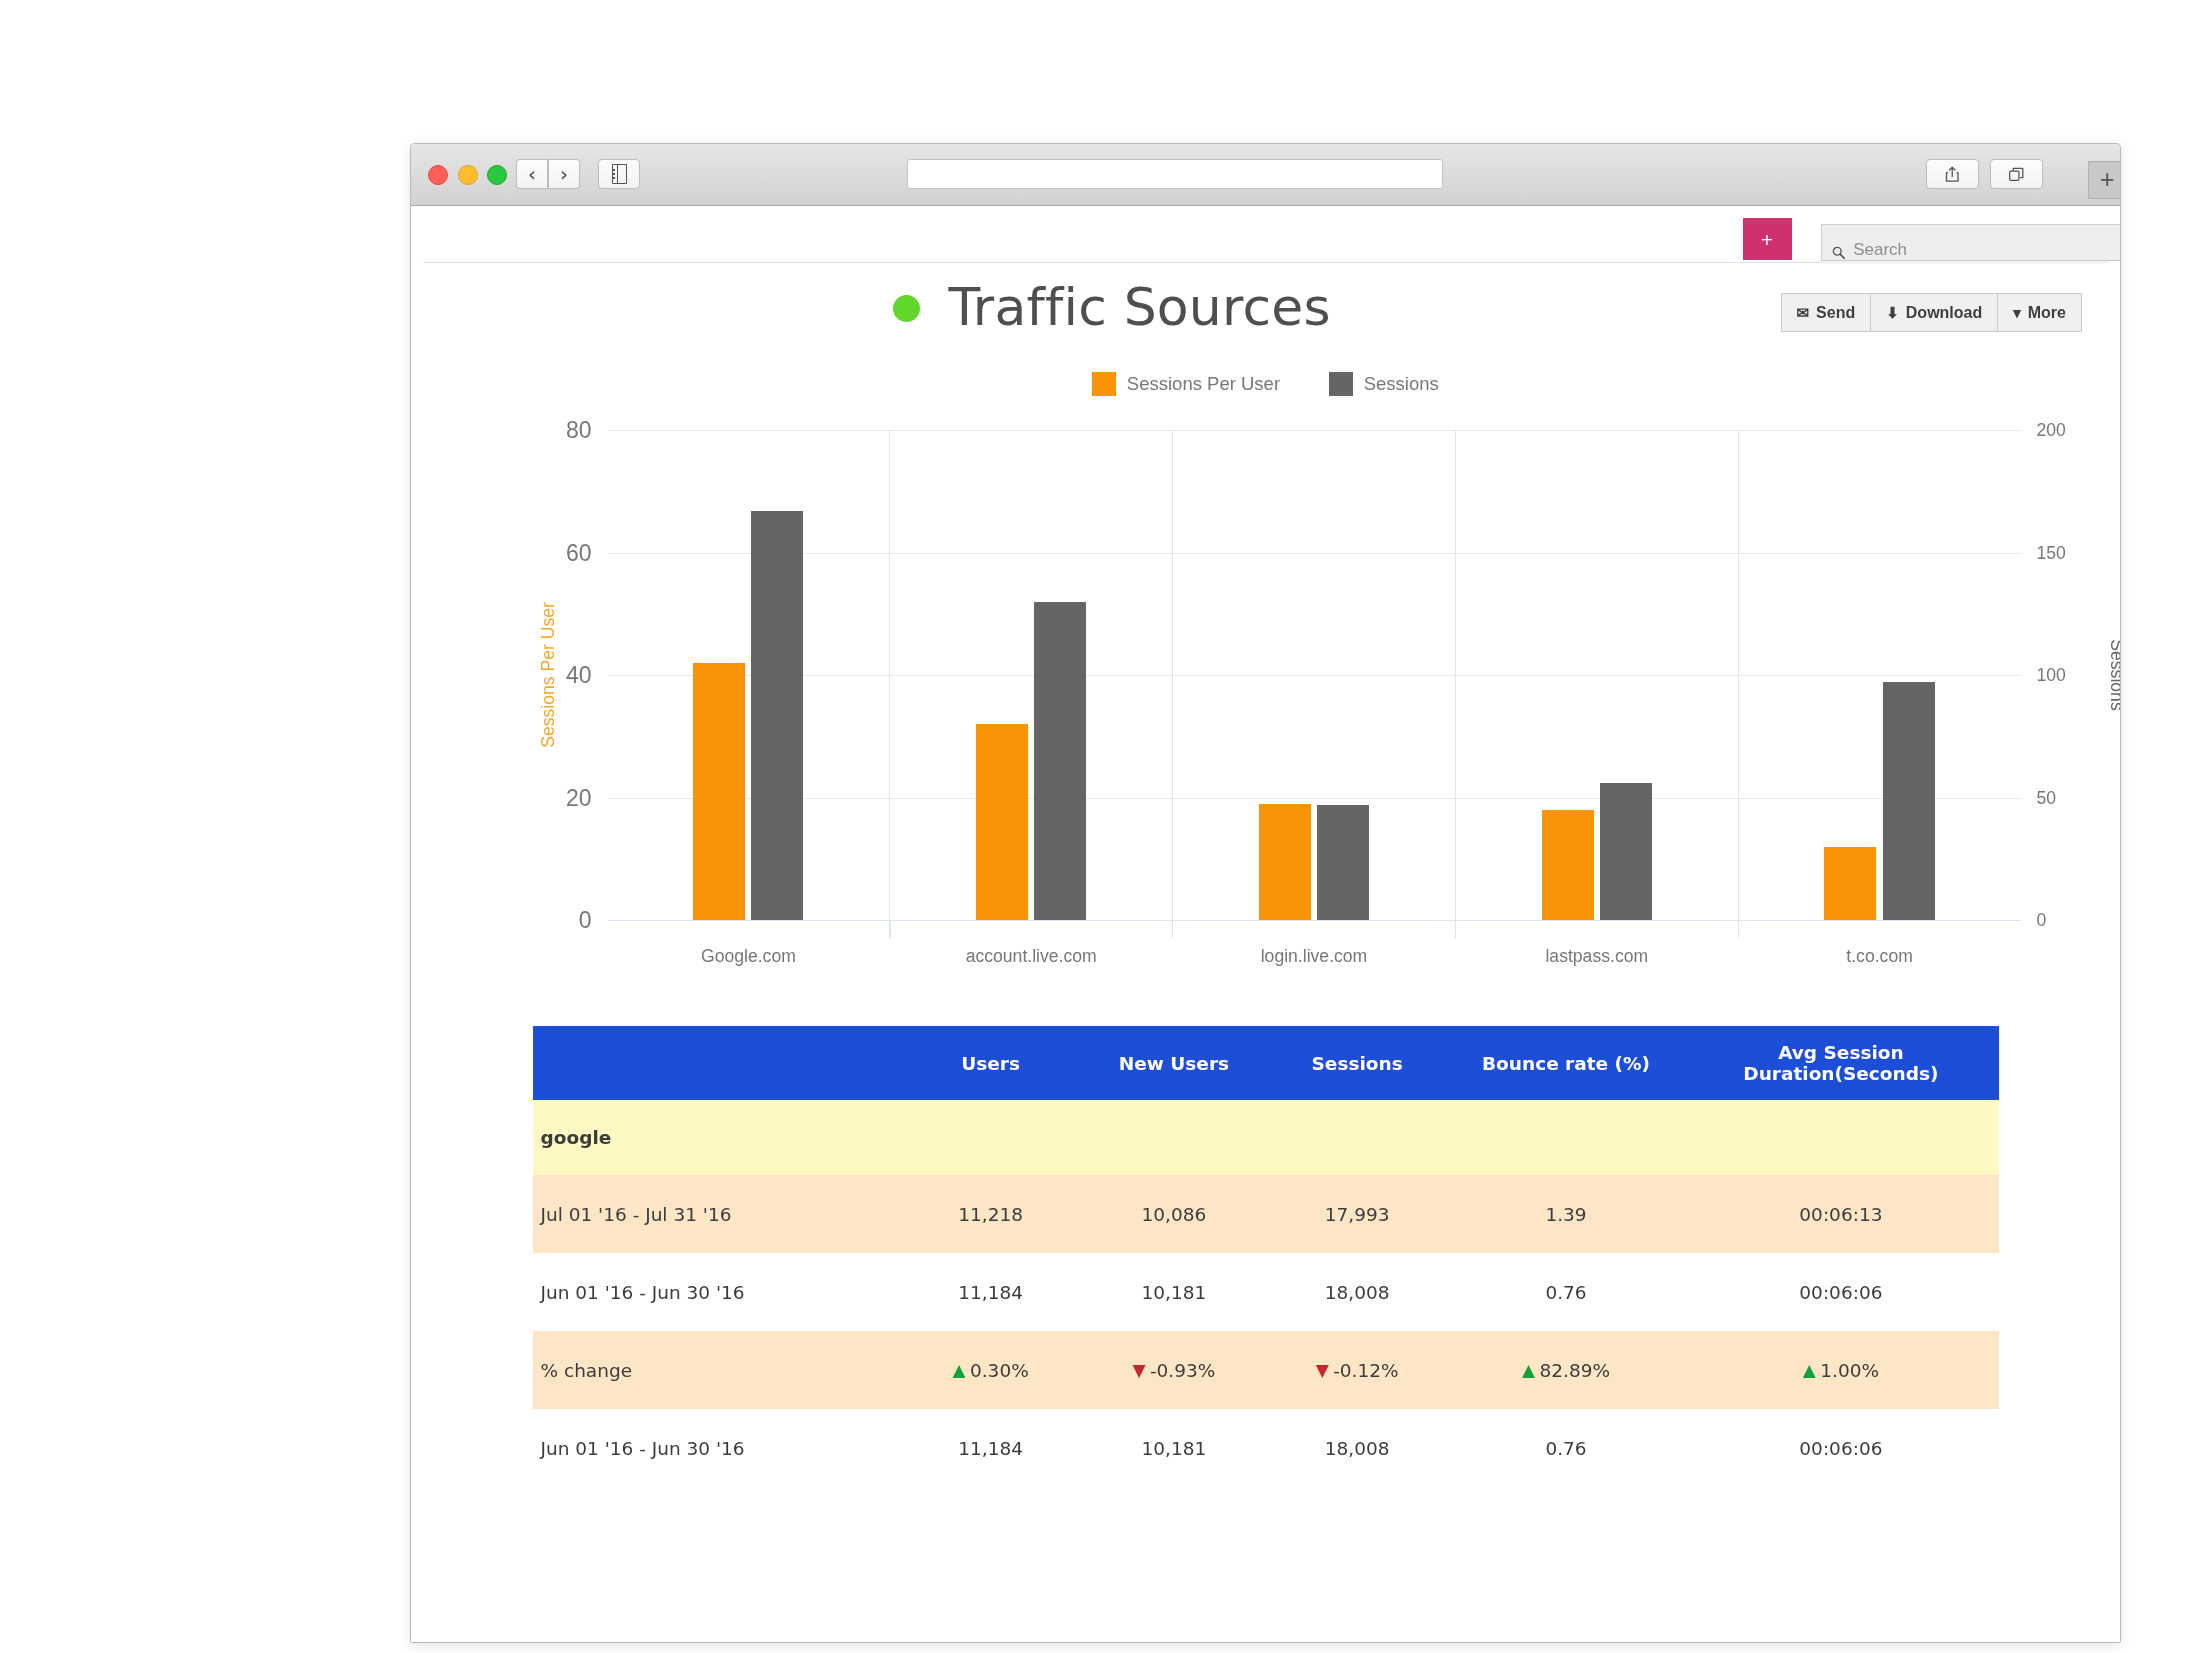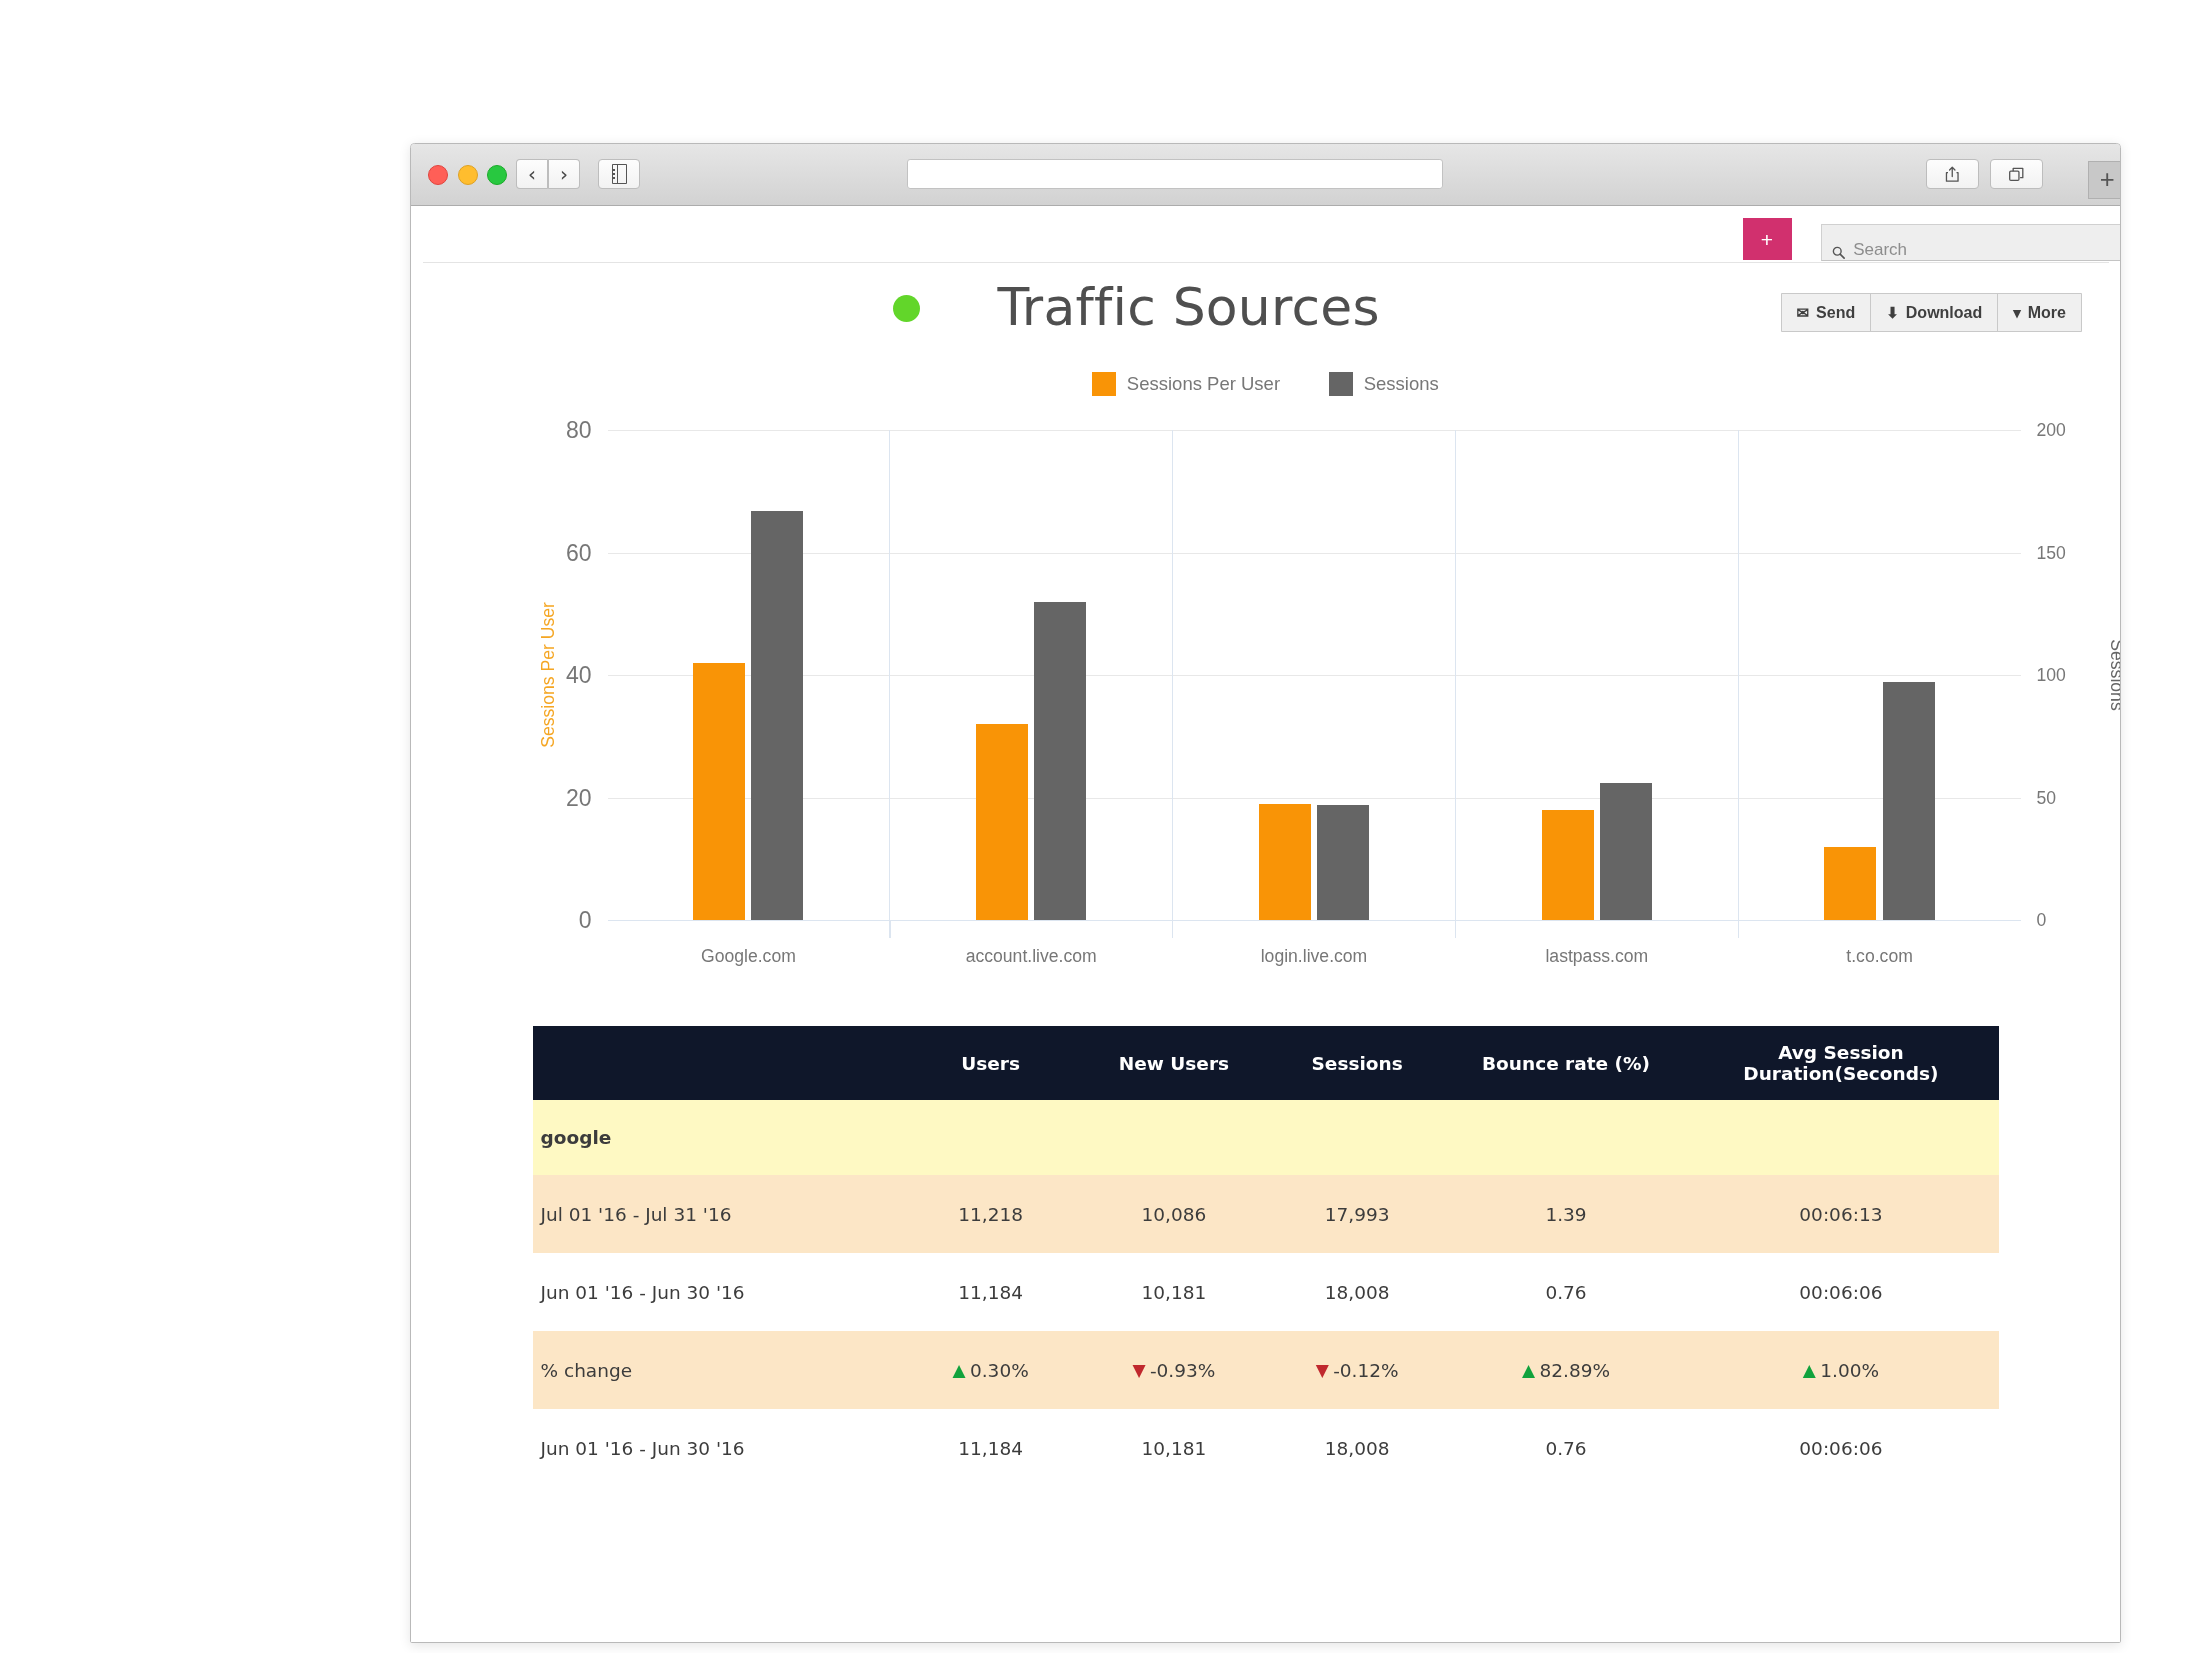--- a/index.html
+++ b/index.html
@@ -113,21 +113,21 @@
   .search-ph { margin-left: 7px; color: #8d8d8d; font-size: 17px; }
 
   
   .title-row { position: relative; height: 88px; margin: 0 11.5px; }
   .status-dot {
     position: absolute; left: 470px; top: 32px;
     width: 27px; height: 27px; border-radius: 50%;
     background: #62d62a;
   }
   .page-title {
-    position: absolute; left: 575px; top: 14px;
+    position: absolute; left: 526px; top: 14px;
     font-size: 52px; color: #4f4f4f; font-weight: 400;
     letter-spacing: 0.2px;
     font-family: "DejaVu Sans", sans-serif;
   }
   .action-group {
     position: absolute; right: 26.5px; top: 30px;
     display: flex;
     border: 0.4px solid #c9c9c9;
     background: #f0f0f0;
     border-radius: 0.9px;
@@ -226,21 +226,21 @@
   .tick-mark {
     position: absolute;
     top: 100%; left: 100%;
     width: 1.3px; height: 17.6px; background: #dce5f0;
   }
 
   
   .table-wrap { margin: 0 11.5px; padding: 0 110px; }
   table { width: 100%; border-collapse: collapse; table-layout: fixed; }
   thead th {
-    background: #0f172a;
+    background: #1d4ed8;
     color: #ffffff;
     font-size: 18.5px;
     font-weight: bold;
     height: 74px;
     text-align: center;
     font-family: "DejaVu Sans", sans-serif;
   }
   thead th.col-label { width: 25%; }
   thead th.col-users,
   thead th.col-new,

